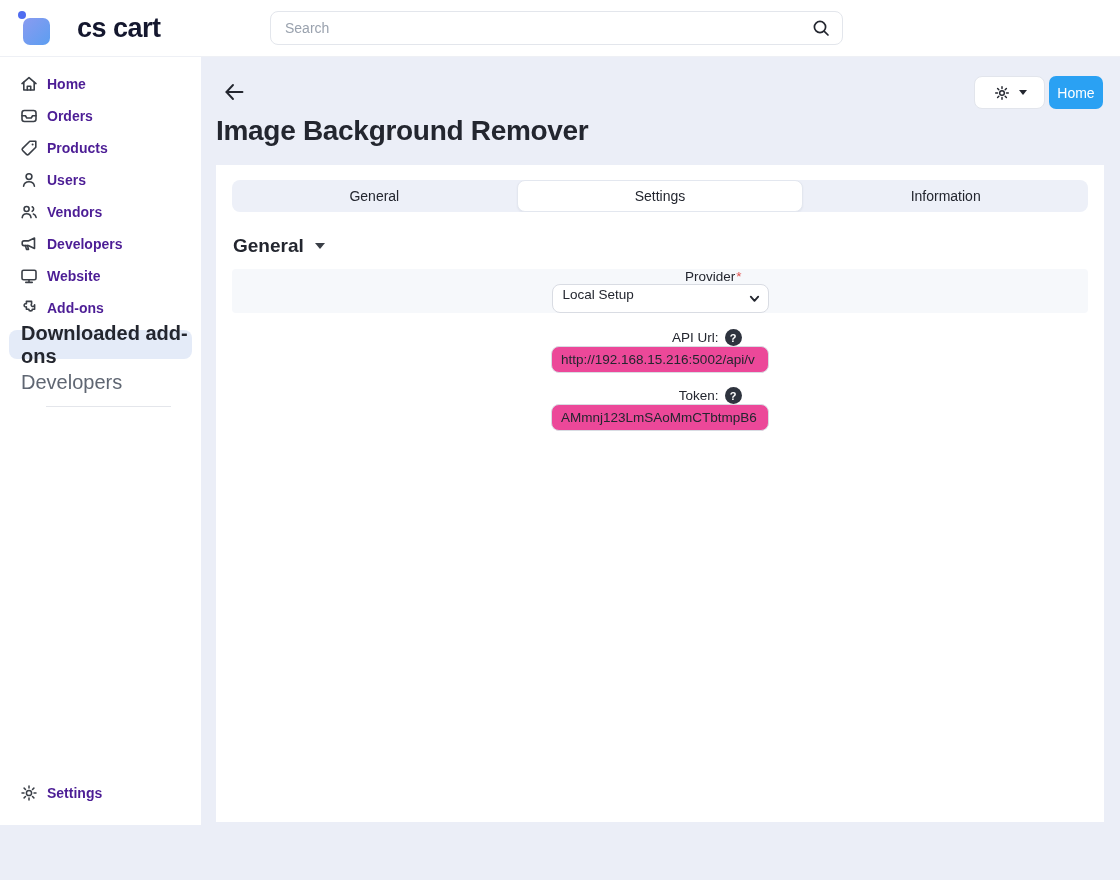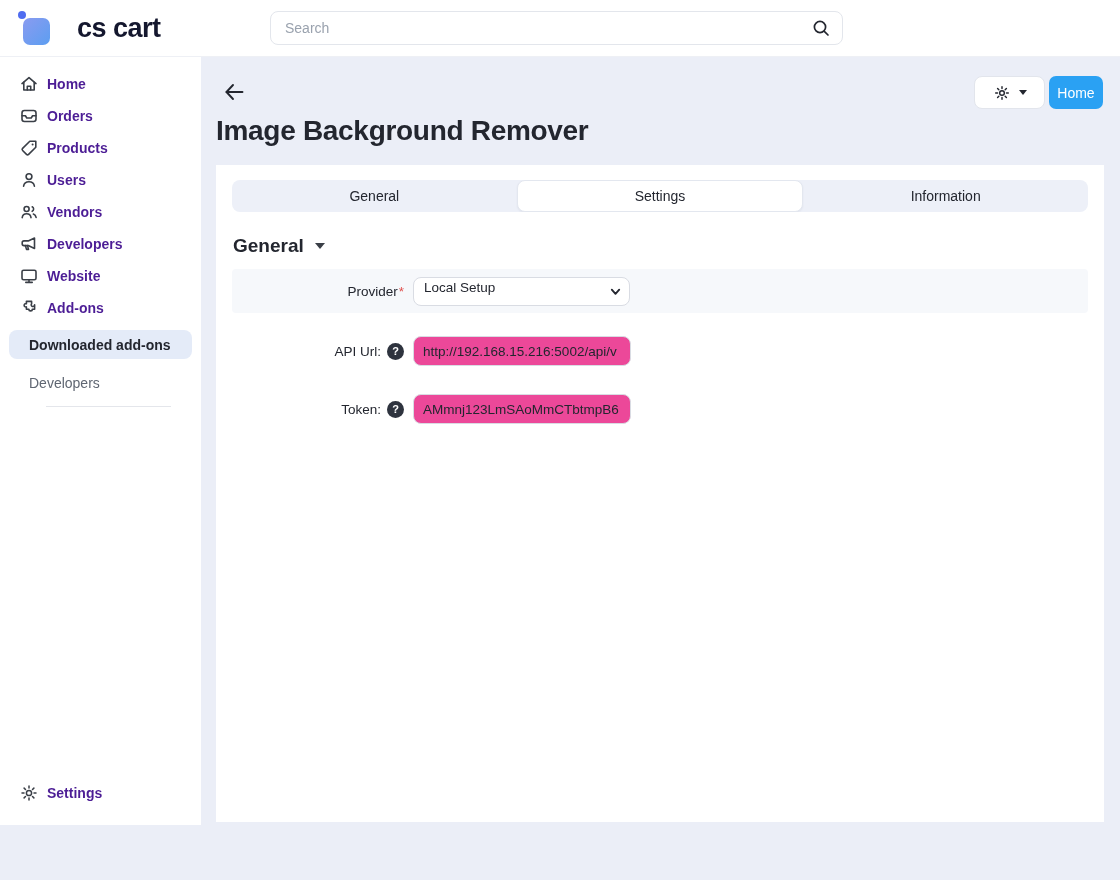--- a/index.html
+++ b/index.html
@@ -43,22 +43,22 @@
     position:absolute; top:57px; left:0; width:201px; height:768px;
     background:#ffffff; z-index:4;
   }
   .nav-item {
     position:relative; height:32px; display:flex; align-items:center; cursor:pointer;
     padding-left:19px; gap:8px;
   }
   .nav-item .nav-label { font-size:14px; font-weight:700; color:#4c1d95; }
   .nav-sub {
     height:29px; display:flex; align-items:center; cursor:pointer;
-    margin:1px 9px; padding-left:20px; border-radius:8px;
-    font-size:14px; color:#5f6672;
+    margin:1px 9px; padding-left:12px; border-radius:8px;
+    font-size:20px; color:#5f6672;
   }
   .nav-sub.active { background:#e4ebf8; color:#23262f; font-weight:700; }
   .side-divider { height:1px; background:#e4e6eb; margin:9px 30px 9px 46px; }
   .settings-item { position:absolute; bottom:16px; left:0; width:201px; }
 
   
   .main { position:absolute; left:201px; top:57px; width:919px; height:823px; }
   .back-btn { position:absolute; left:21px; top:24px; cursor:pointer; padding:2px; }
   .toolbar { position:absolute; top:19px; right:17px; display:flex; gap:4px; }
   .gear-btn {
@@ -87,21 +87,21 @@
     font-size:14px; color:#23262f; cursor:pointer; border-radius:8px;
   }
   .tab.active {
     background:#fff; border:1px solid #e3e7ef; box-shadow:0 1px 2px rgba(30,40,70,0.06);
   }
 
   .section-head { margin-top:23px; display:flex; align-items:center; gap:11px; padding-left:1px; }
   .section-title { font-size:19px; font-weight:700; color:#23262f; }
   .section-caret { width:0; height:0; border-left:5px solid transparent; border-right:5px solid transparent; border-top:6px solid #3a3f47; cursor:pointer; }
 
-  .form-row { display:flex; align-items:center; }
+  .form-row { display:flex; align-items:center;flex-direction:column; }
   .row-band { margin-top:12px; height:44px; background:#f6f8fb; border-radius:4px; }
   .row-plain { margin-top:14px; height:44px; }
   .row-label {
     width:181px; display:flex; align-items:center; justify-content:flex-end;
     padding-right:9px; gap:6px; font-size:13.5px; color:#23262f;
   }
   .req { color:#e0504d; margin-left:1px; }
   .help-dot {
     width:17px; height:17px; border-radius:50%; background:#2e333e; color:#fff;
     font-size:11px; font-weight:700; display:flex; align-items:center; justify-content:center;

